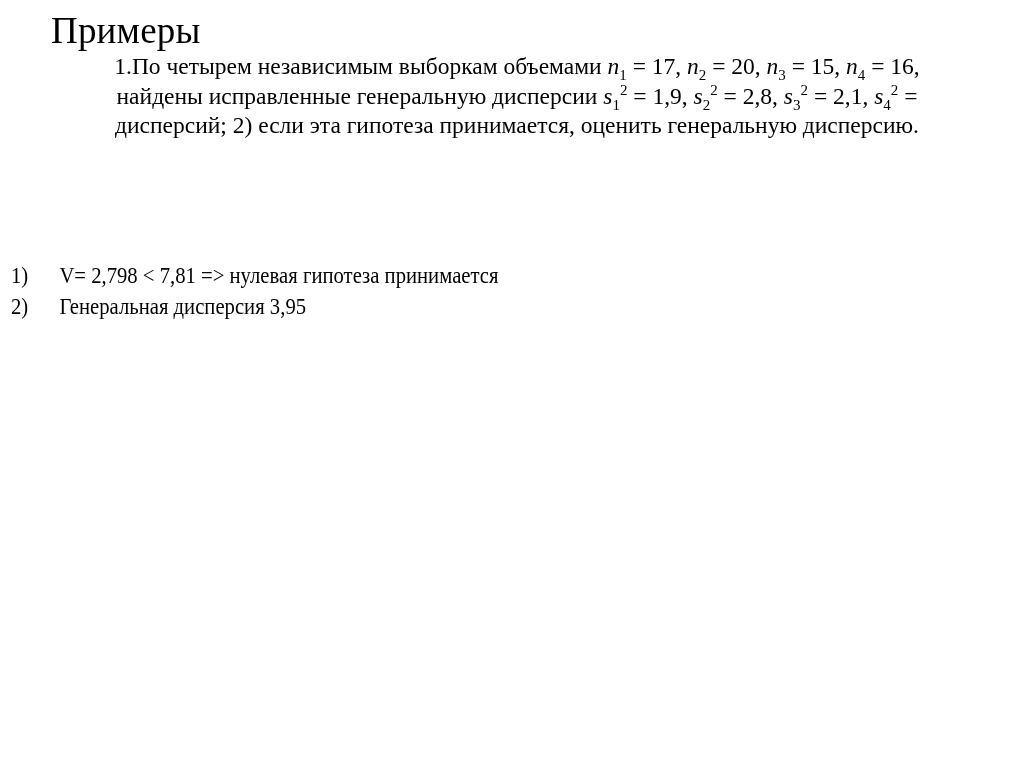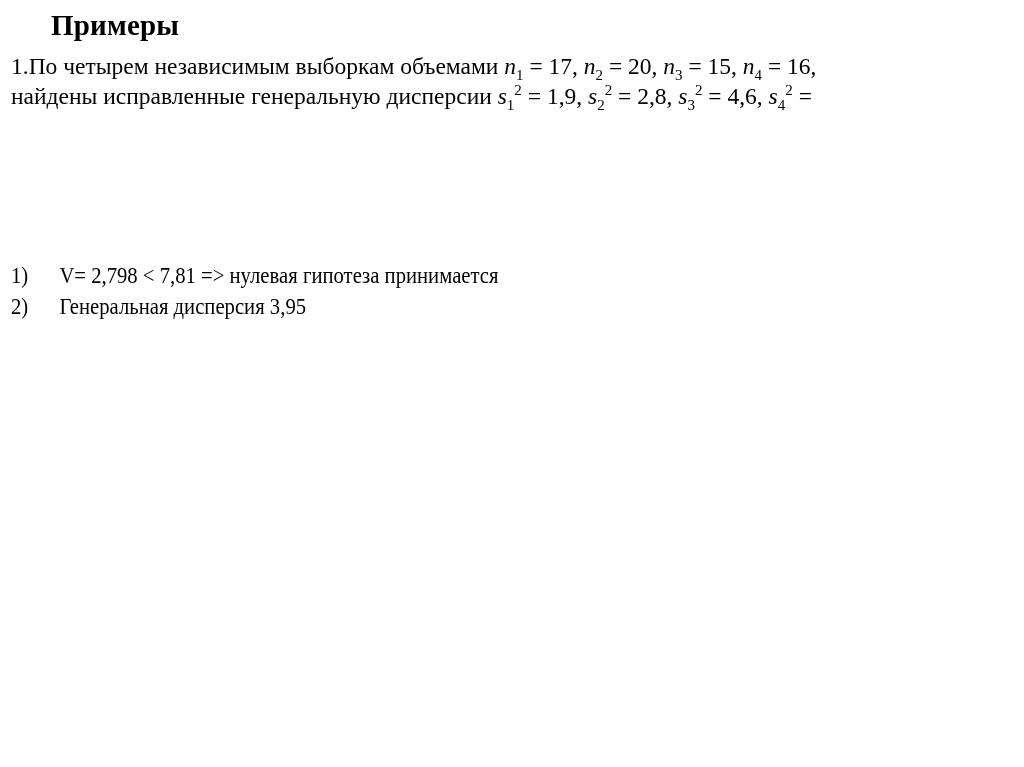--- a/index.html
+++ b/index.html
@@ -1,34 +1,35 @@
 <!DOCTYPE html>
 <html><head>
 <meta charset="utf-8">
 <style>
   html, body { margin: 0; padding: 0; background: #ffffff; }
   body { width: 1024px; height: 767px; position: relative; overflow: hidden;
          font-family: "Liberation Serif", "DejaVu Serif", serif; color: #000; }
-  .title { position: absolute; left: 51px; top: 9px; font-size: 29px; font-weight: bold; letter-spacing: 0.2px; }
+  .title { position: absolute; left: 51px; top: 9px; font-size: 37px; font-weight: normal; letter-spacing: 0.2px; }
   .problem { position: absolute; left: 11px; top: 52px; width: 1012px; font-size: 23.5px; line-height: 29.5px; }
-  .problem .line { display: block; white-space: nowrap; height: 29.5px; }
+  .problem .line { display: block; white-space: nowrap; height: 29.5px; text-align: center; }
   i { font-style: italic; }
   sub, sup { font-size: 15px; line-height: 0; }
   .answers { position: absolute; left: 11px; top: 260px; font-size: 23.5px; line-height: 31px; }
   .ans { display: flex; white-space: nowrap; transform: scaleX(0.88); transform-origin: left center; }
   .ans .num { width: 55px; }
 </style>
 </head>
 <body>
 
 <div class="title">Примеры</div>
 
 <div class="problem">
   <span class="line"><span>1.По четырем независимым выборкам объемами </span><i>n</i><sub>1</sub> = <span>17</span>, <i>n</i><sub>2</sub> = <span>20</span>, <i>n</i><sub>3</sub> = <span>15</span>, <i>n</i><sub>4</sub> = <span>16</span>,</span>
-  <span class="line"><span>найдены исправленные генеральную дисперсии </span><i>s</i><sub>1</sub><sup>2</sup> = <span>1,9</span>, <i>s</i><sub>2</sub><sup>2</sup> = <span>2,8</span>, <i>s</i><sub>3</sub><sup>2</sup> = <span>4,6</span>, <i>s</i><sub>4</sub><sup>2</sup> =</span>
+  <span class="line"><span>найдены исправленные генеральную дисперсии </span><i>s</i><sub>1</sub><sup>2</sup> = <span>1,9</span>, <i>s</i><sub>2</sub><sup>2</sup> = <span>2,8</span>, <i>s</i><sub>3</sub><sup>2</sup> = <span>2,1</span>, <i>s</i><sub>4</sub><sup>2</sup> =</span>
+  <span class="line">дисперсий; 2) если эта гипотеза принимается, оценить генеральную дисперсию.</span>
 </div>
 
 <div class="answers">
   <div class="ans">
     <span class="num">1)</span>
     <span>V= 2,798 &lt; 7,81 =&gt; нулевая гипотеза принимается</span>
   </div>
   <div class="ans">
     <span class="num">2)</span>
     <span>Генеральная дисперсия 3,95</span>

